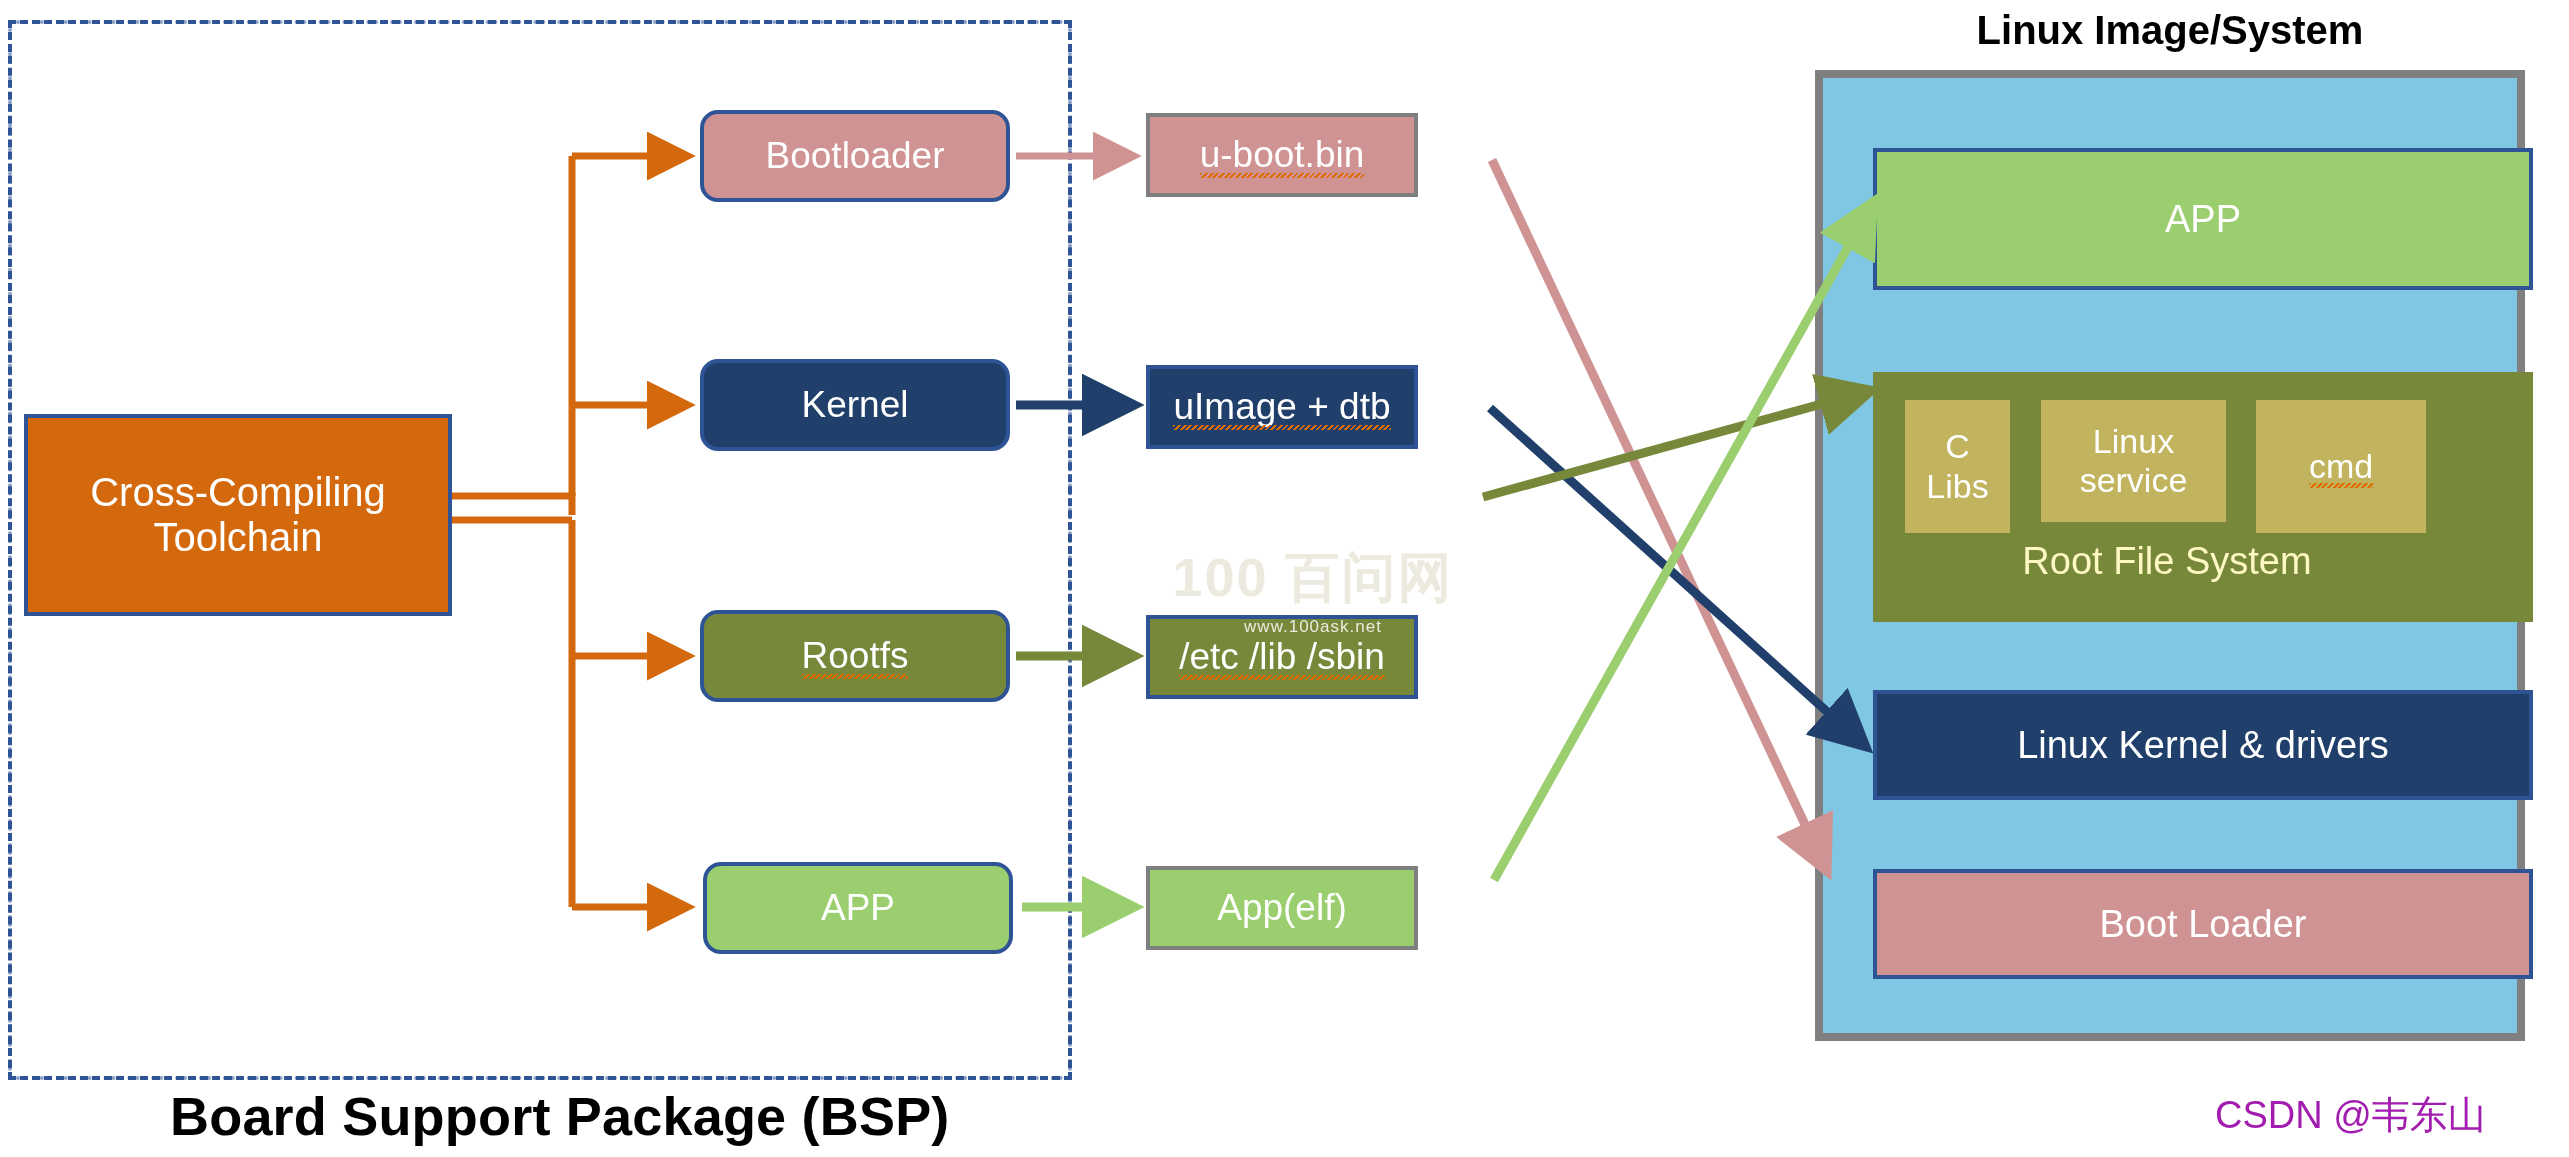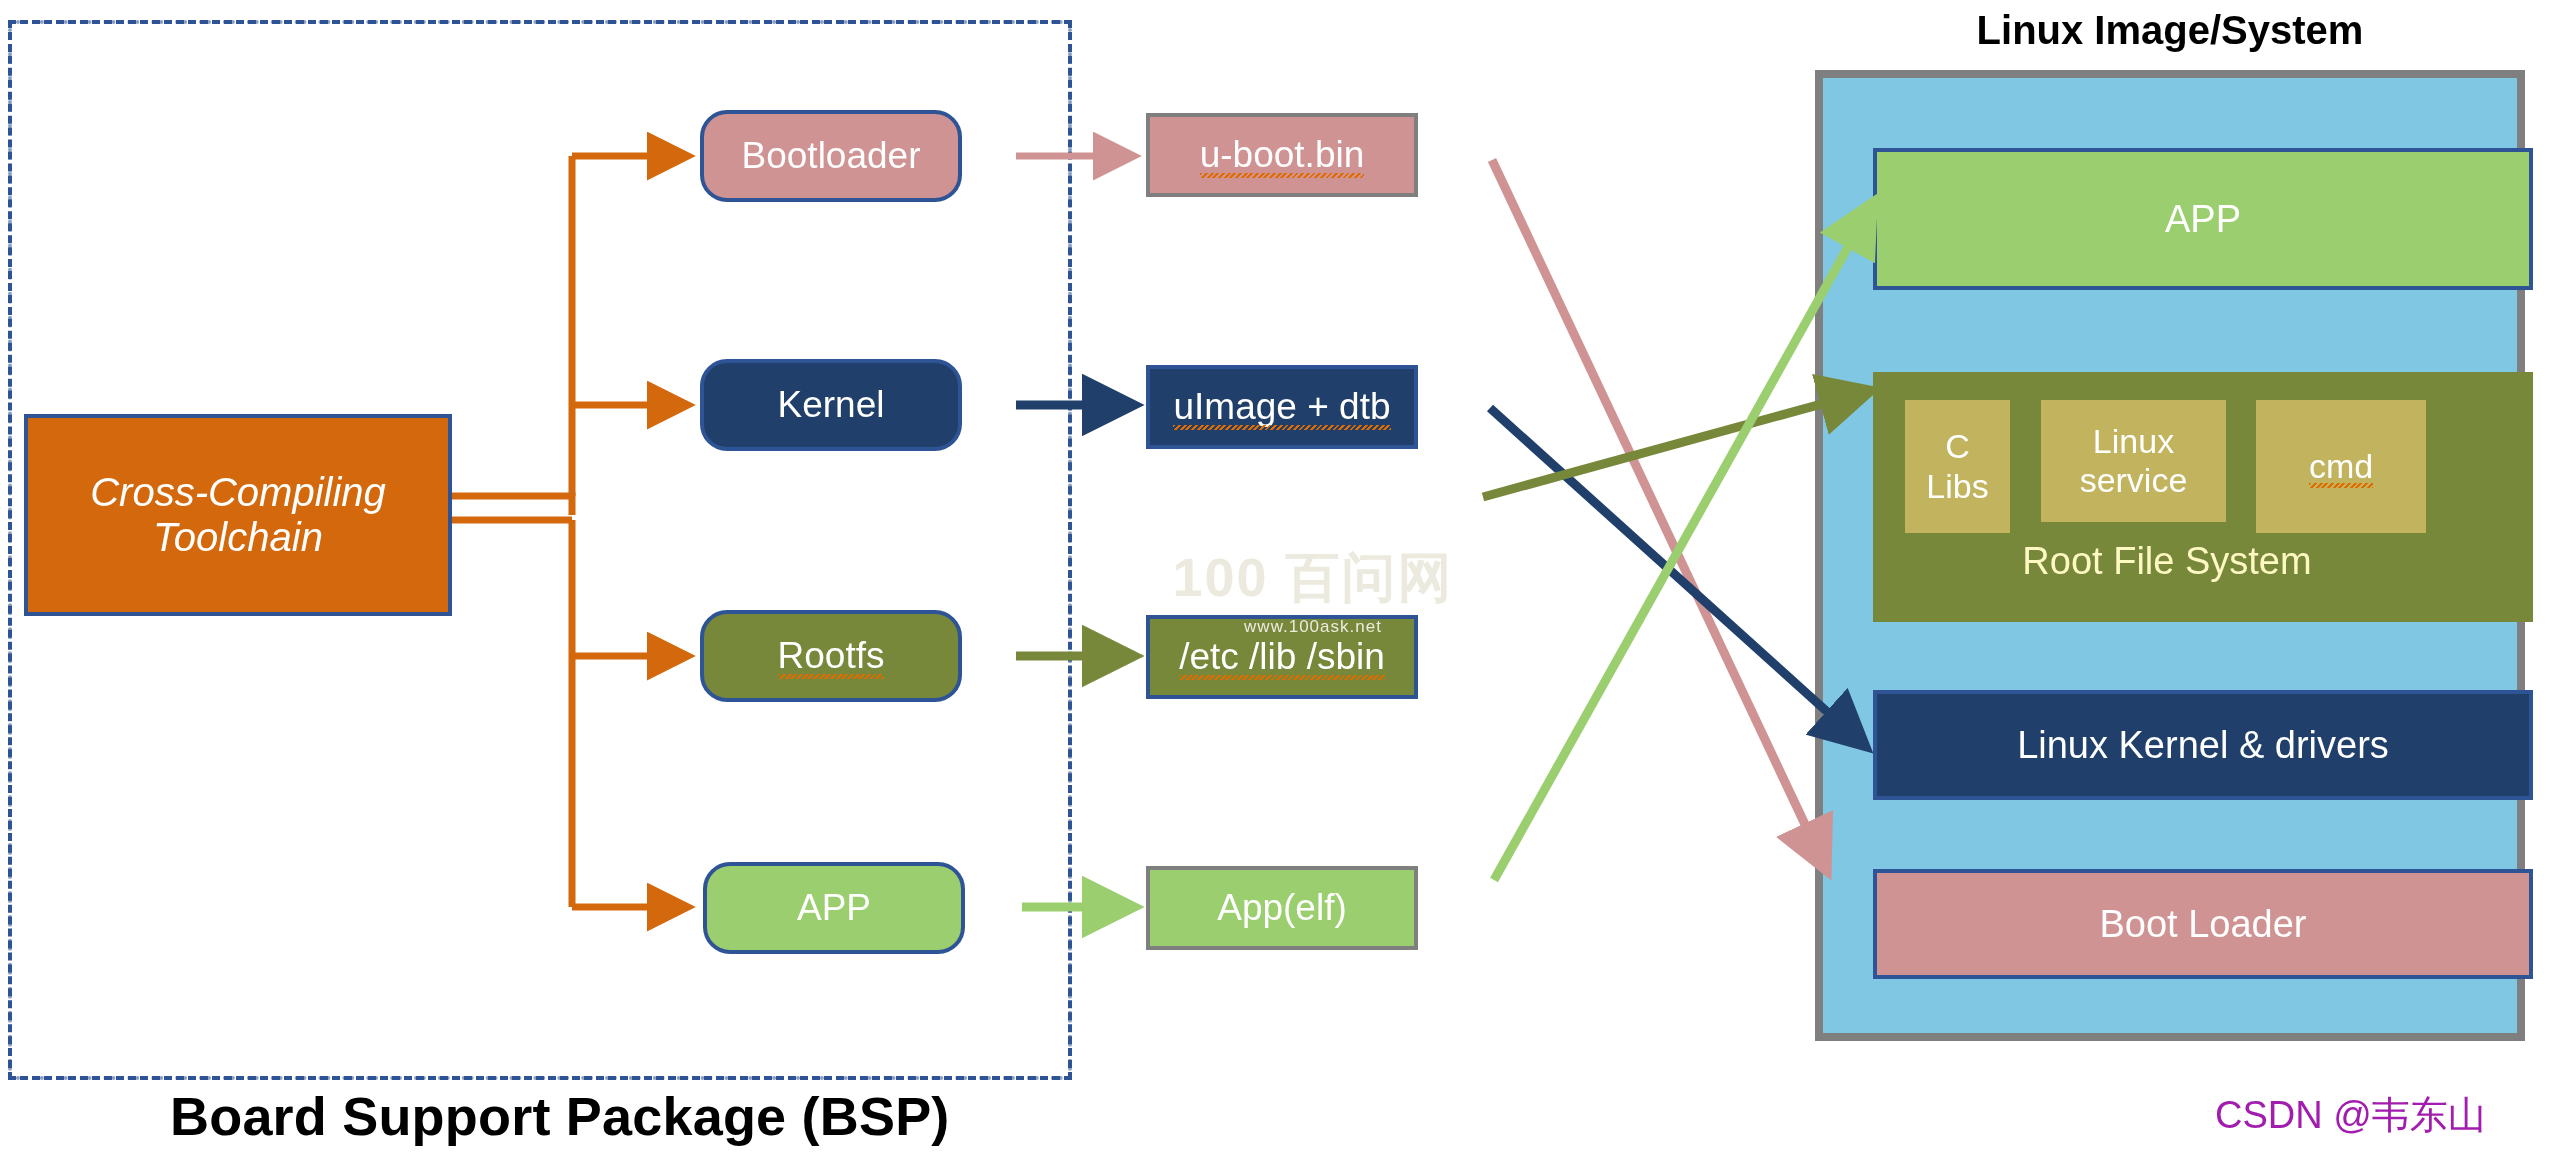--- a/index.html
+++ b/index.html
@@ -13,24 +13,24 @@
   
   #bsp-frame{position:absolute;left:8px;top:20px;width:1064px;height:1060px;
              border:4px dashed #2e5496;box-sizing:border-box;background:transparent;}
   #bsp-frame::before{content:"";position:absolute;inset:-4px;
              border:4px dotted #2e5496;opacity:.55;box-sizing:border-box;pointer-events:none;}
   #bsp-label{position:absolute;left:170px;top:1085px;font-size:54px;font-weight:bold;
              color:#000;letter-spacing:.2px;white-space:nowrap;}
 
   
   #toolchain{left:24px;top:414px;width:428px;height:202px;background:#d4680c;
-             border:4px solid #2e5496;font-size:40px;font-style:italic;}
+             border:4px solid #2e5496;font-size:40px;}
 
   
-  .stage1{width:262px;height:92px;border-radius:27px;border:4px solid #2e5496;font-size:37px;}
+  .stage1{width:310px;height:92px;border-radius:18px;border:4px solid #2e5496;font-size:37px;}
   #s1-bootloader{left:700px;top:110px;background:#d09393;}
   #s1-kernel    {left:700px;top:359px;background:#20406b;}
   #s1-rootfs    {left:700px;top:610px;background:#77883a;}
   #s1-app       {left:703px;top:862px;background:#9bce6f;}
 
   
   .stage2{width:272px;height:84px;font-size:37px;}
   #s2-uboot {left:1146px;top:113px;background:#d09393;border:4px solid #7f7f7f;}
   #s2-uimage{left:1146px;top:365px;background:#20406b;border:4px solid #2e5496;}
   #s2-etc   {left:1146px;top:615px;background:#77883a;border:4px solid #2e5496;}

